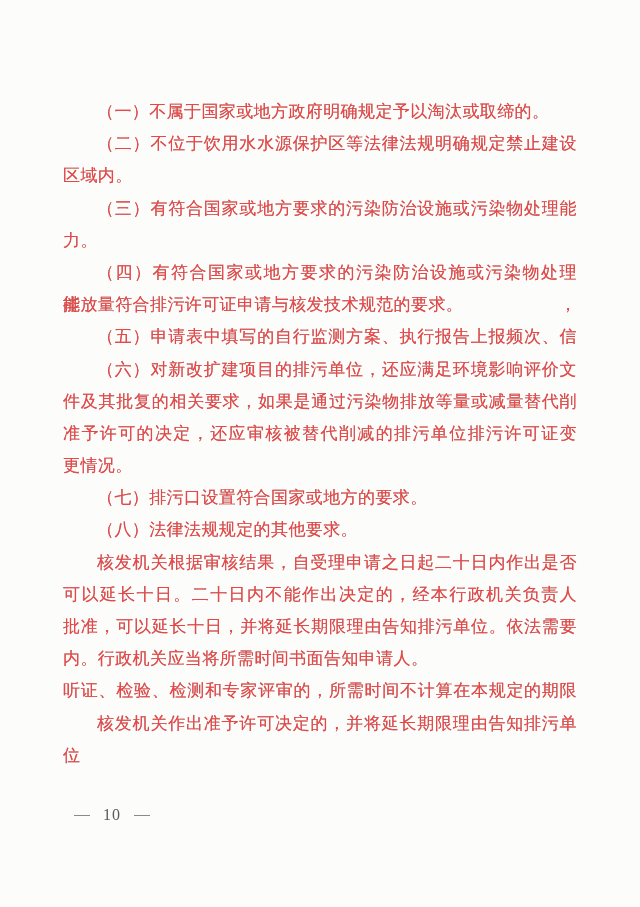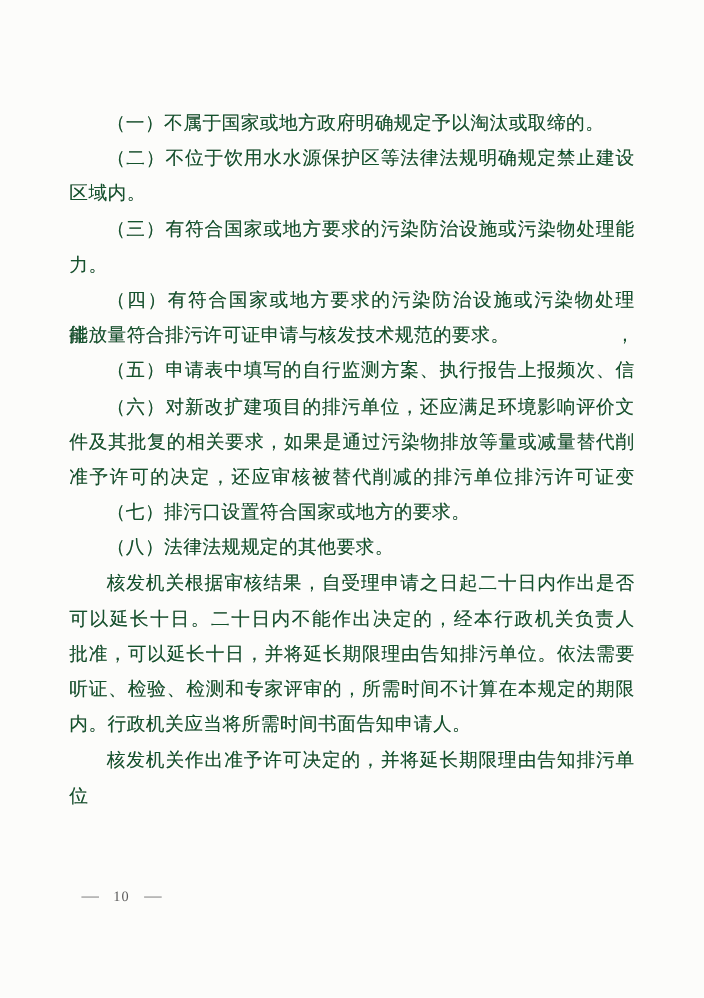--- a/index.html
+++ b/index.html
@@ -13,21 +13,21 @@
     height: 907px;
     background: #fcfcfa;
     overflow: hidden;
     font-family: "Liberation Serif", "DejaVu Serif", serif;
   }
   .doc-body {
     position: absolute;
     left: 63px;
     top: 96px;
     width: 514px;
-    color: #14532d;
+    color: #ef4444;
   }
   .text-line {
     font-size: 17px;
     line-height: 32.2px;
     height: 32.2px;
     white-space: nowrap;
     text-align: left;
     letter-spacing: 0.4px;
     
     text-shadow: 0 0 0.6px rgba(70,70,70,0.55);
@@ -41,21 +41,21 @@
     text-align-last: justify;
   }
   .page-footer {
     position: absolute;
     left: 74px;
     top: 806px;
     display: flex;
     align-items: center;
     gap: 13px;
     color: #6a6a6a;
-    font-size: 13px;
+    font-size: 16px;
     line-height: 18px;
   }
   .footer-dash {
     display: inline-block;
     width: 16px;
     height: 1px;
     background: #8a8a8a;
   }
   .page-number {
     color: #5a5a5a;
@@ -71,27 +71,28 @@
       <div class="text-line indent justify">（二）不位于饮用水水源保护区等法律法规明确规定禁止建设</div>
       <div class="text-line">区域内。</div>
       <div class="text-line indent justify">（三）有符合国家或地方要求的污染防治设施或污染物处理能</div>
       <div class="text-line">力。</div>
       <div class="text-line indent justify">（四）有符合国家或地方要求的污染防治设施或污染物处理能，</div>
       <div class="text-line">排放量符合排污许可证申请与核发技术规范的要求。</div>
       <div class="text-line indent justify">（五）申请表中填写的自行监测方案、执行报告上报频次、信</div>
       <div class="text-line indent justify">（六）对新改扩建项目的排污单位，还应满足环境影响评价文</div>
       <div class="text-line justify">件及其批复的相关要求，如果是通过污染物排放等量或减量替代削</div>
       <div class="text-line justify">准予许可的决定，还应审核被替代削减的排污单位排污许可证变</div>
+      <div class="text-line">更情况。</div>
       <div class="text-line indent">（七）排污口设置符合国家或地方的要求。</div>
       <div class="text-line indent">（八）法律法规规定的其他要求。</div>
       <div class="text-line indent justify">核发机关根据审核结果，自受理申请之日起二十日内作出是否</div>
       <div class="text-line justify">可以延长十日。二十日内不能作出决定的，经本行政机关负责人</div>
       <div class="text-line justify">批准，可以延长十日，并将延长期限理由告知排污单位。依法需要</div>
+      <div class="text-line">内。行政机关应当将所需时间书面告知申请人。</div>
       <div class="text-line justify">听证、检验、检测和专家评审的，所需时间不计算在本规定的期限</div>
-      <div class="text-line">内。行政机关应当将所需时间书面告知申请人。</div>
       <div class="text-line indent justify">核发机关作出准予许可决定的，并将延长期限理由告知排污单位</div>
     </div>
   <div class="page-footer">
     <span class="footer-dash"></span>
     <span class="page-number">10</span>
     <span class="footer-dash"></span>
   </div>
 </div>
 
 </body></html>

